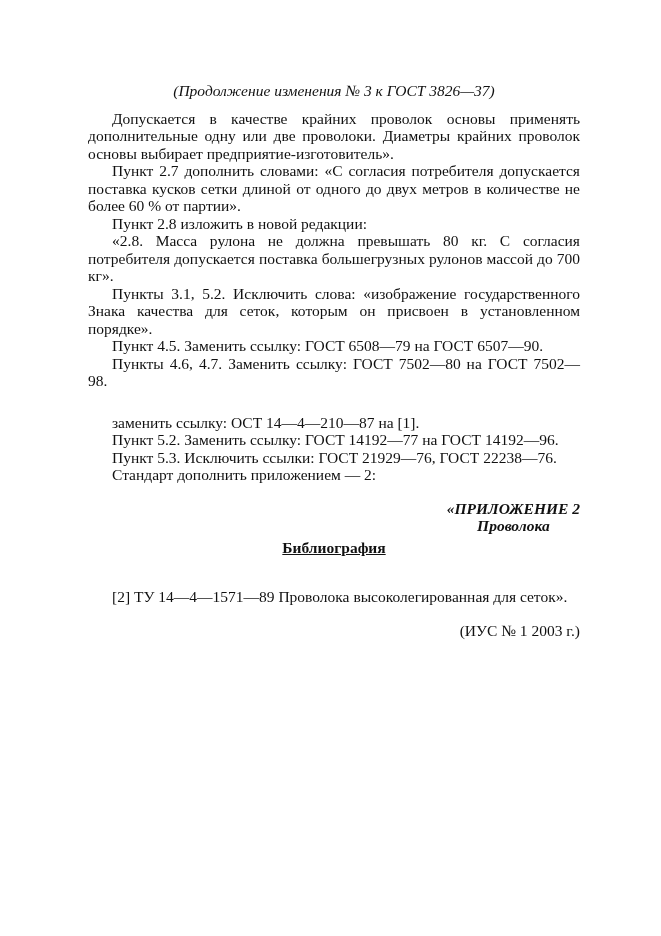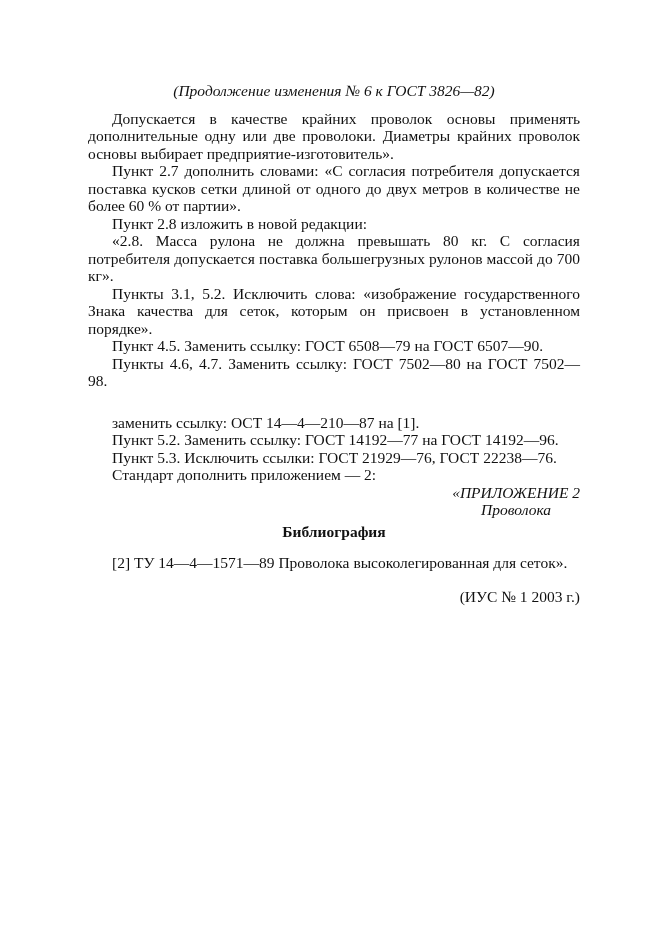--- a/index.html
+++ b/index.html
@@ -34,47 +34,49 @@
     text-align: justify;
   }
   .group-2 {
     margin-top: 24px;
   }
   .std-append {
     margin-top: 0;
   }
   .appendix-block {
     text-align: right;
-    margin-top: 0;
+    margin-top: 16px;
+    font-weight: bold;
   }
   .appendix-inner {
     display: inline-block;
     text-align: center;
     font-style: italic;
   }
   .bib-title {
     text-align: center;
     font-weight: bold;
-    margin: 4px 0 14px 0;
+    margin: 4px 0 32px 0;
+    text-decoration: underline;
   }
   .bib-item {
     margin: 0;
     text-indent: 24px;
   }
   .footer-note {
     text-align: right;
     margin-top: 16px;
   }
 </style>
 </head>
 <body>
 
 <div class="content">
 
-  <div class="doc-header">(Продолжение изменения № 6 к ГОСТ  3826—82)</div>
+  <div class="doc-header">(Продолжение изменения № 3 к ГОСТ  3826—37)</div>
 
   <div class="group-1">
     <p class="para">Допускается в качестве крайних проволок основы применять дополнительные одну или две проволоки. Диаметры крайних проволок основы выбирает предприятие-изготовитель».</p>
     <p class="para">Пункт 2.7 дополнить словами: «С согласия потребителя допускается поставка кусков сетки длиной от одного до двух метров в количестве не более 60 % от партии».</p>
     <p class="para">Пункт 2.8 изложить в новой редакции:</p>
     <p class="para">«2.8. Масса рулона не должна превышать 80 кг. С согласия потребителя допускается поставка большегрузных рулонов массой до 700 кг».</p>
     <p class="para">Пункты 3.1, 5.2. Исключить слова: «изображение государственного Знака качества для сеток, которым он присвоен в установленном порядке».</p>
     <p class="para">Пункт 4.5. Заменить ссылку: ГОСТ 6508—79 на ГОСТ 6507—90.</p>
     <p class="para">Пункты 4.6, 4.7. Заменить ссылку: ГОСТ 7502—80 на ГОСТ 7502—98.</p>
   </div>

